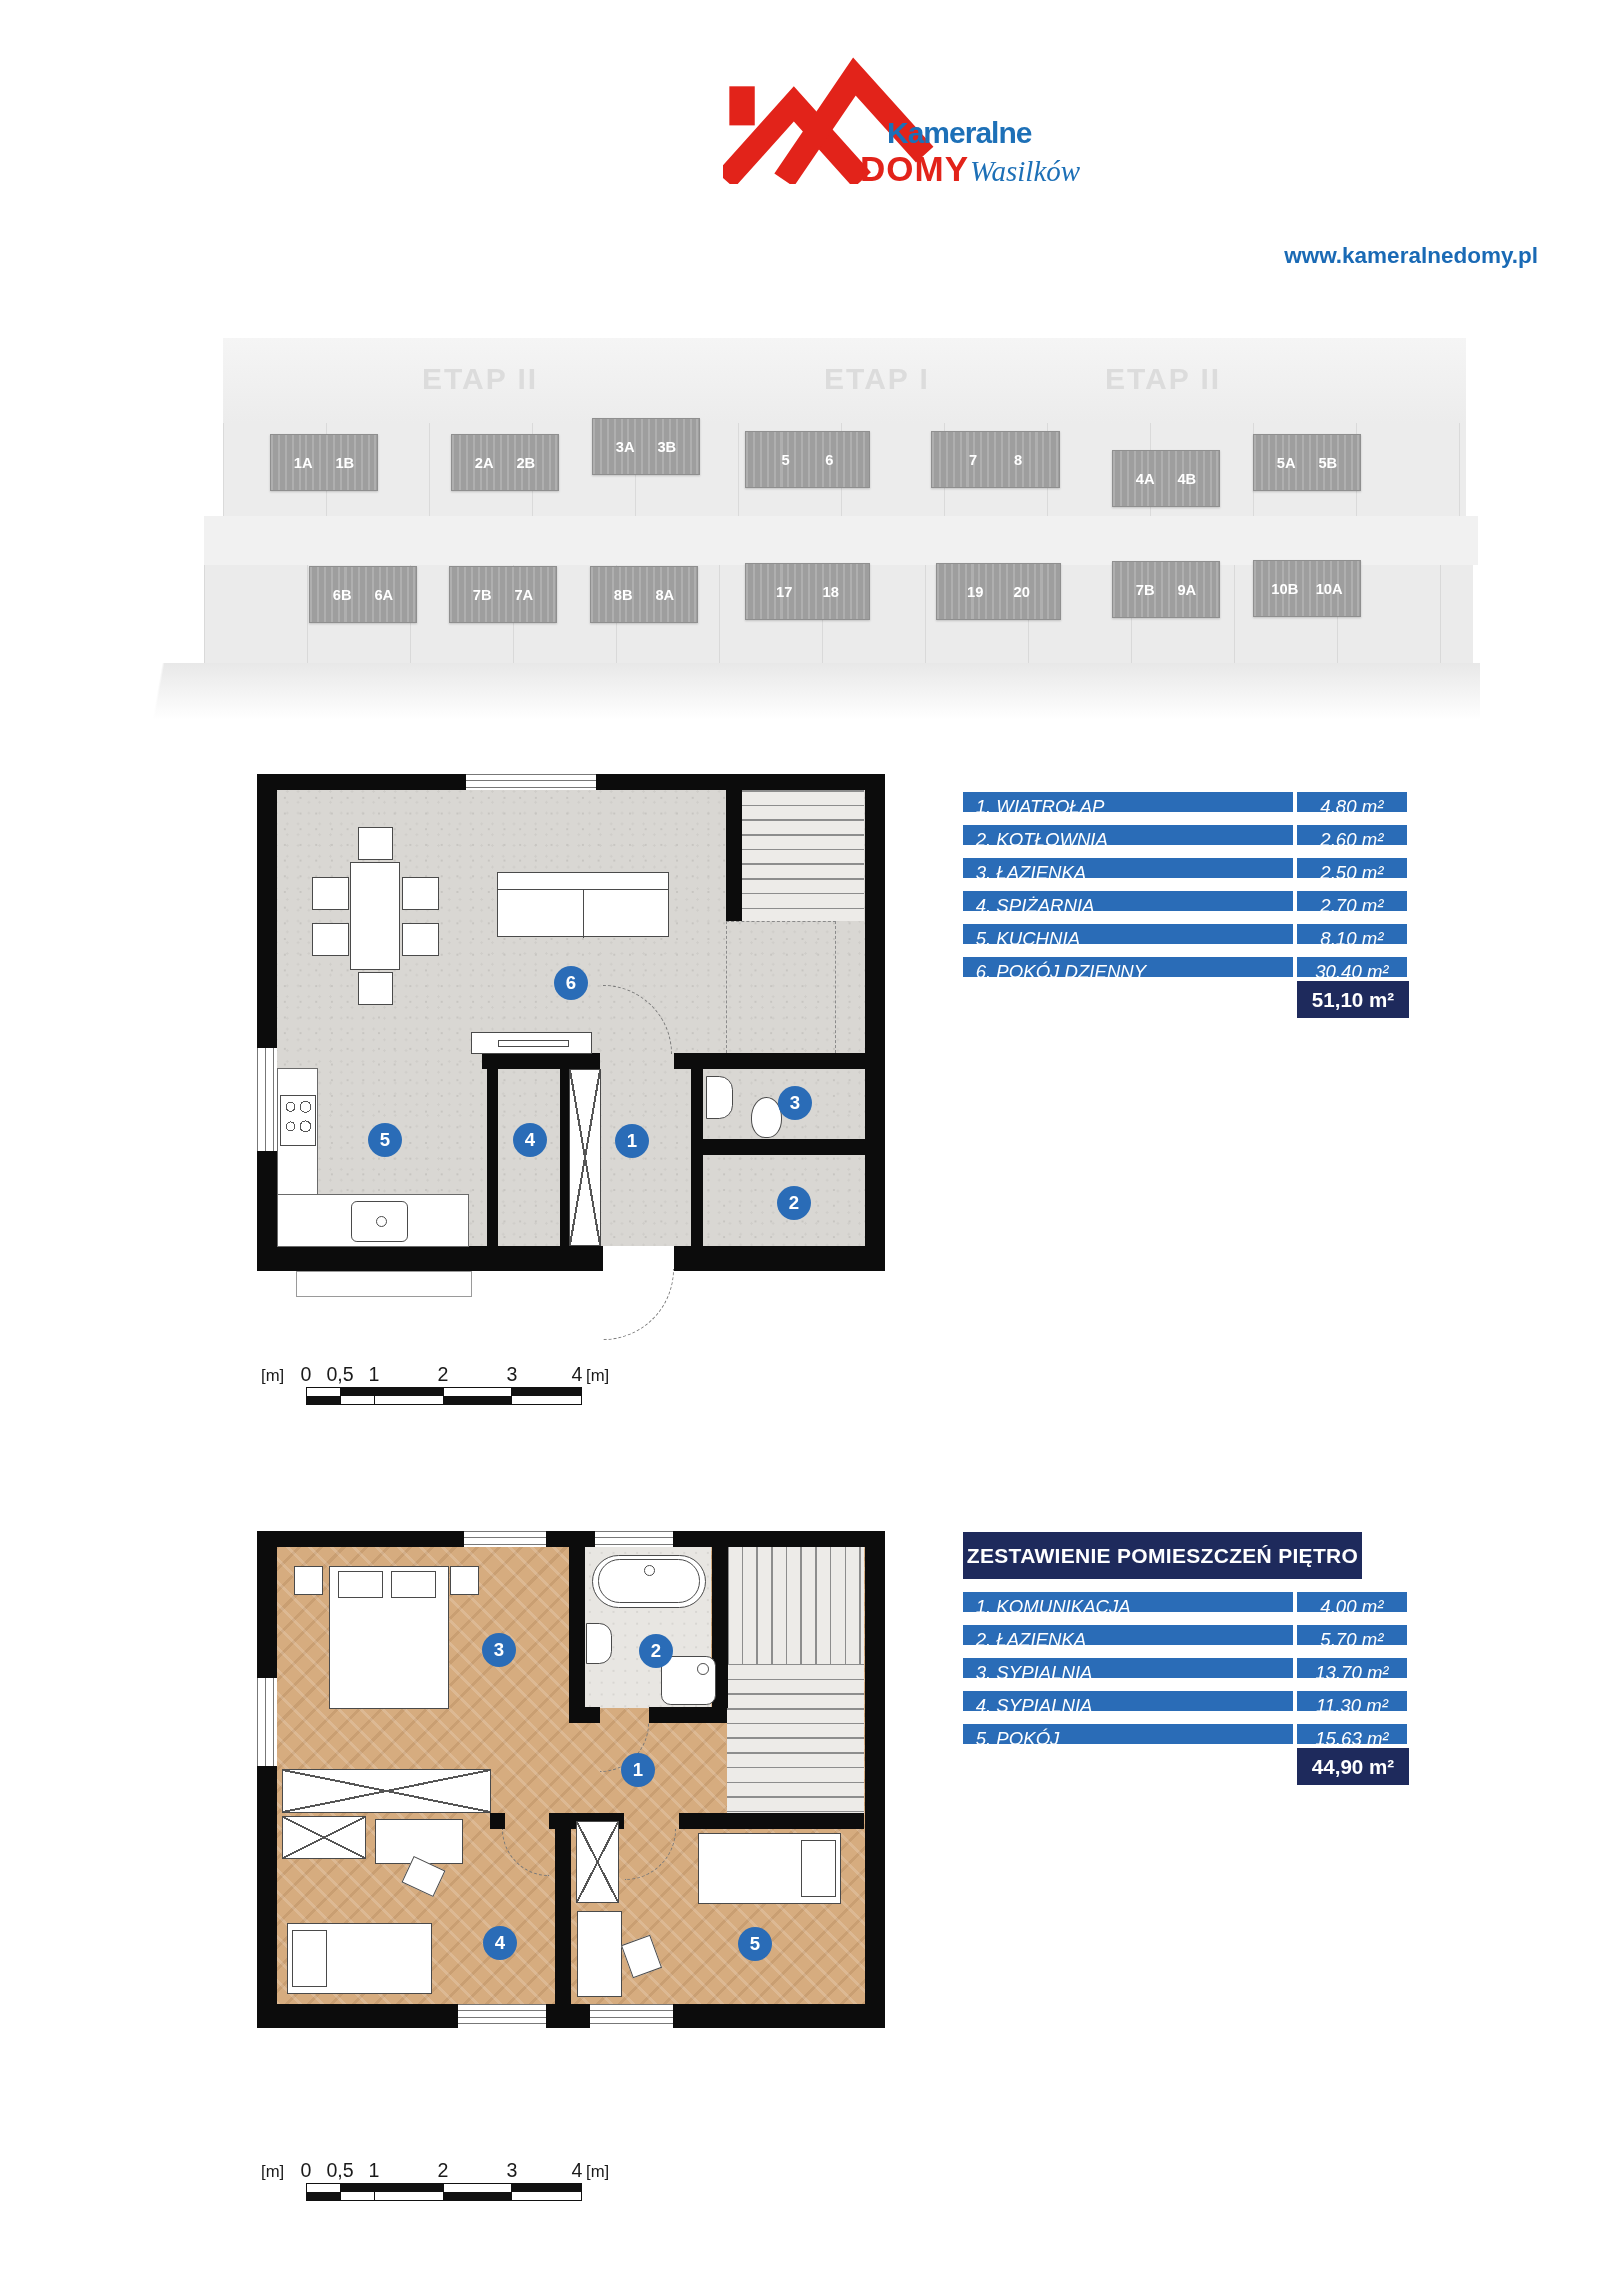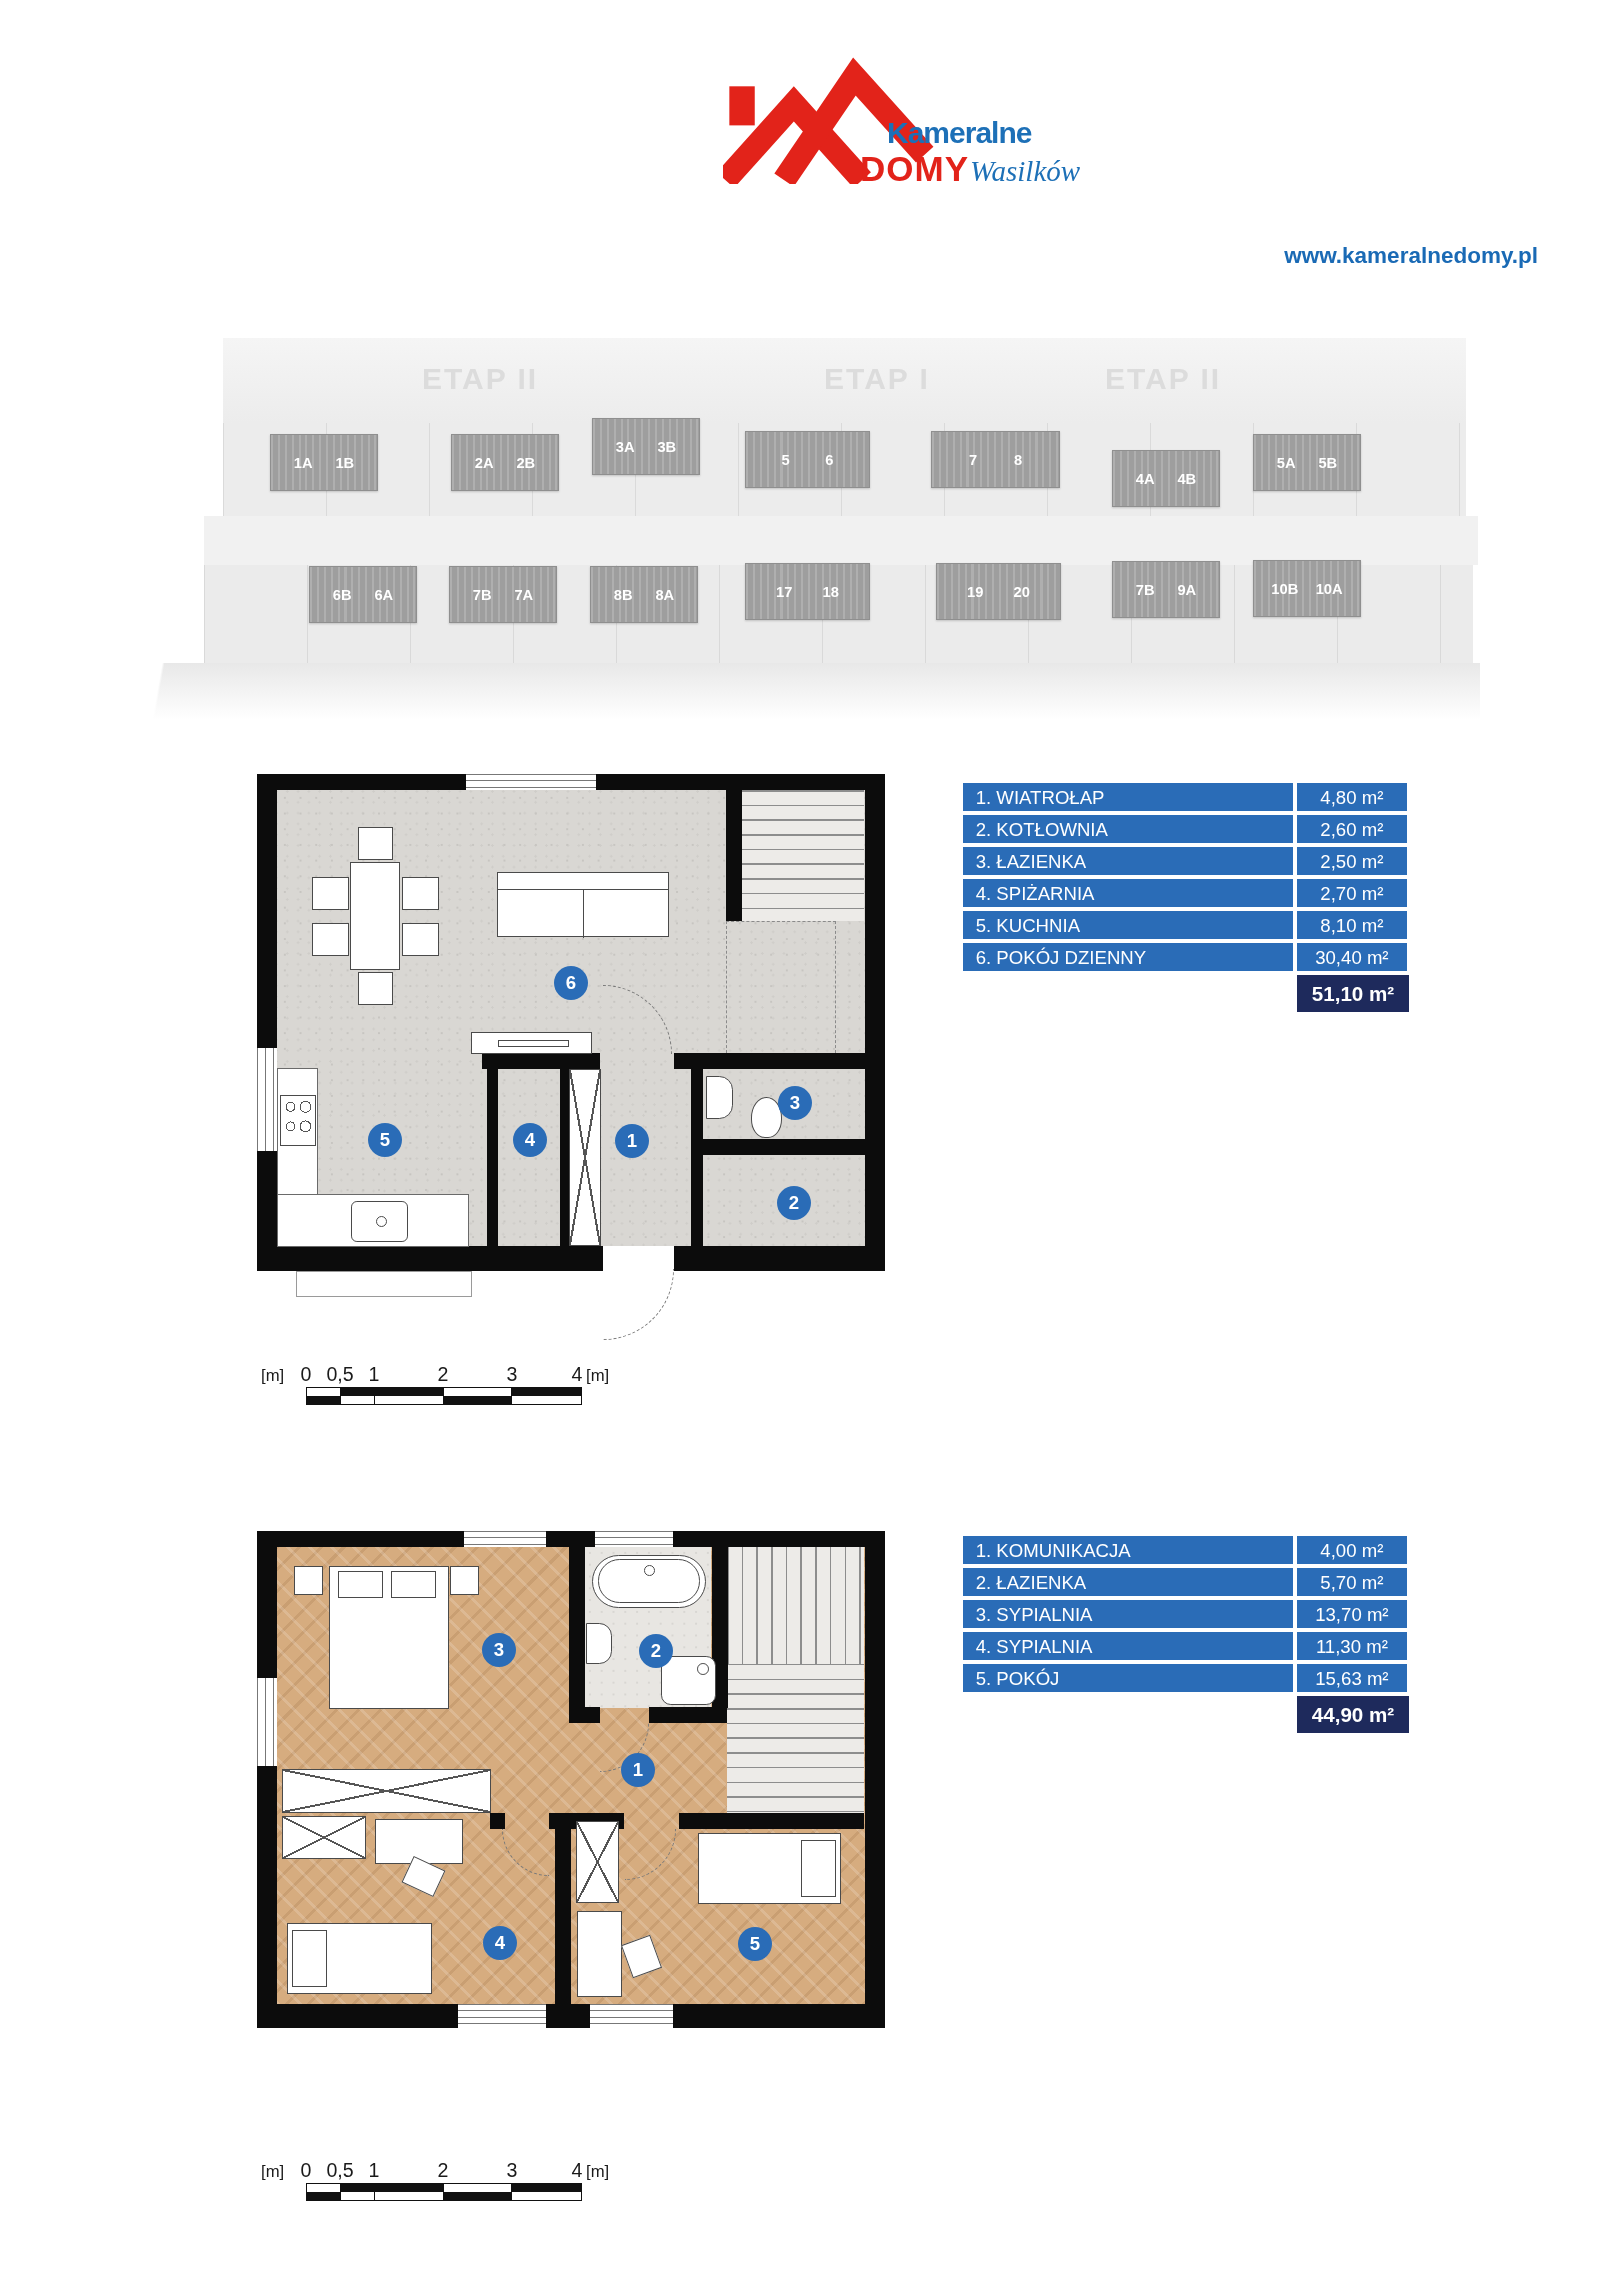--- a/index.html
+++ b/index.html
@@ -34,21 +34,21 @@
   .etap{position:absolute;top:23.5px;transform:translateX(-50%);color:#dcdcdc;font-size:30px;font-weight:800;letter-spacing:2px;white-space:nowrap;}
   .house{position:absolute;height:55px;width:106px;background:#9e9e9e;border:1px solid #8f8f8f;
          background-image:repeating-linear-gradient(90deg,rgba(255,255,255,.18) 0 2px,transparent 2px 6.9px);
          display:flex;align-items:center;justify-content:space-evenly;color:#fff;font-weight:700;font-size:14.7px;
          box-shadow:0 1px 2px rgba(0,0,0,.18);}
 
   
   .tbl{position:absolute;left:963px;width:446px;font-size:18.6px;}
   .tbl-h{width:399px;height:47px;background:#1e2a5c;color:#fff;font-weight:700;font-size:21px;
          display:flex;align-items:center;justify-content:center;letter-spacing:0.3px;}
-  .tbl-row{display:flex;margin-top:4px;height:28px;line-height:30px;color:#fff;}
+  .tbl-row{display:flex;margin-top:13px;height:20px;line-height:30px;color:#fff;font-style:italic;}
   .tbl-lbl{width:330px;background:#2a6cb7;padding-left:12.7px;box-sizing:border-box;}
   .tbl-val{width:110px;margin-left:3.9px;background:#2a6cb7;text-align:center;}
   .tbl-tot{margin-left:334px;margin-top:3.9px;width:112px;height:37px;line-height:37px;background:#1e2a5c;
            color:#fff;font-weight:700;font-size:20.6px;text-align:center;}
 
   
   .plan{position:absolute;left:257px;top:774px;width:627px;height:497px;overflow:visible;}
   .w{position:absolute;background:#0c0c0c;}
   .floor-c{position:absolute;background-color:#d9d7d3;
      background-image:radial-gradient(#c7c5c1 1.2px,transparent 1.2px),radial-gradient(#cfcdc9 1px,transparent 1px);
@@ -352,20 +352,21 @@
         <div class="tbl-val">8,10 m²</div>
       </div>
     <div class="tbl-row">
         <div class="tbl-lbl">6. POKÓJ DZIENNY</div>
         <div class="tbl-val">30,40 m²</div>
       </div>
     <div class="tbl-tot">51,10 m²</div>
   </div>
 
   <div class="tbl" style="top:1532px">
+    <div class="tbl-h">ZESTAWIENIE POMIESZCZEŃ PIĘTRO</div>
     <div class="tbl-row">
         <div class="tbl-lbl">1. KOMUNIKACJA</div>
         <div class="tbl-val">4,00 m²</div>
       </div>
     <div class="tbl-row">
         <div class="tbl-lbl">2. ŁAZIENKA</div>
         <div class="tbl-val">5,70 m²</div>
       </div>
     <div class="tbl-row">
         <div class="tbl-lbl">3. SYPIALNIA</div>

